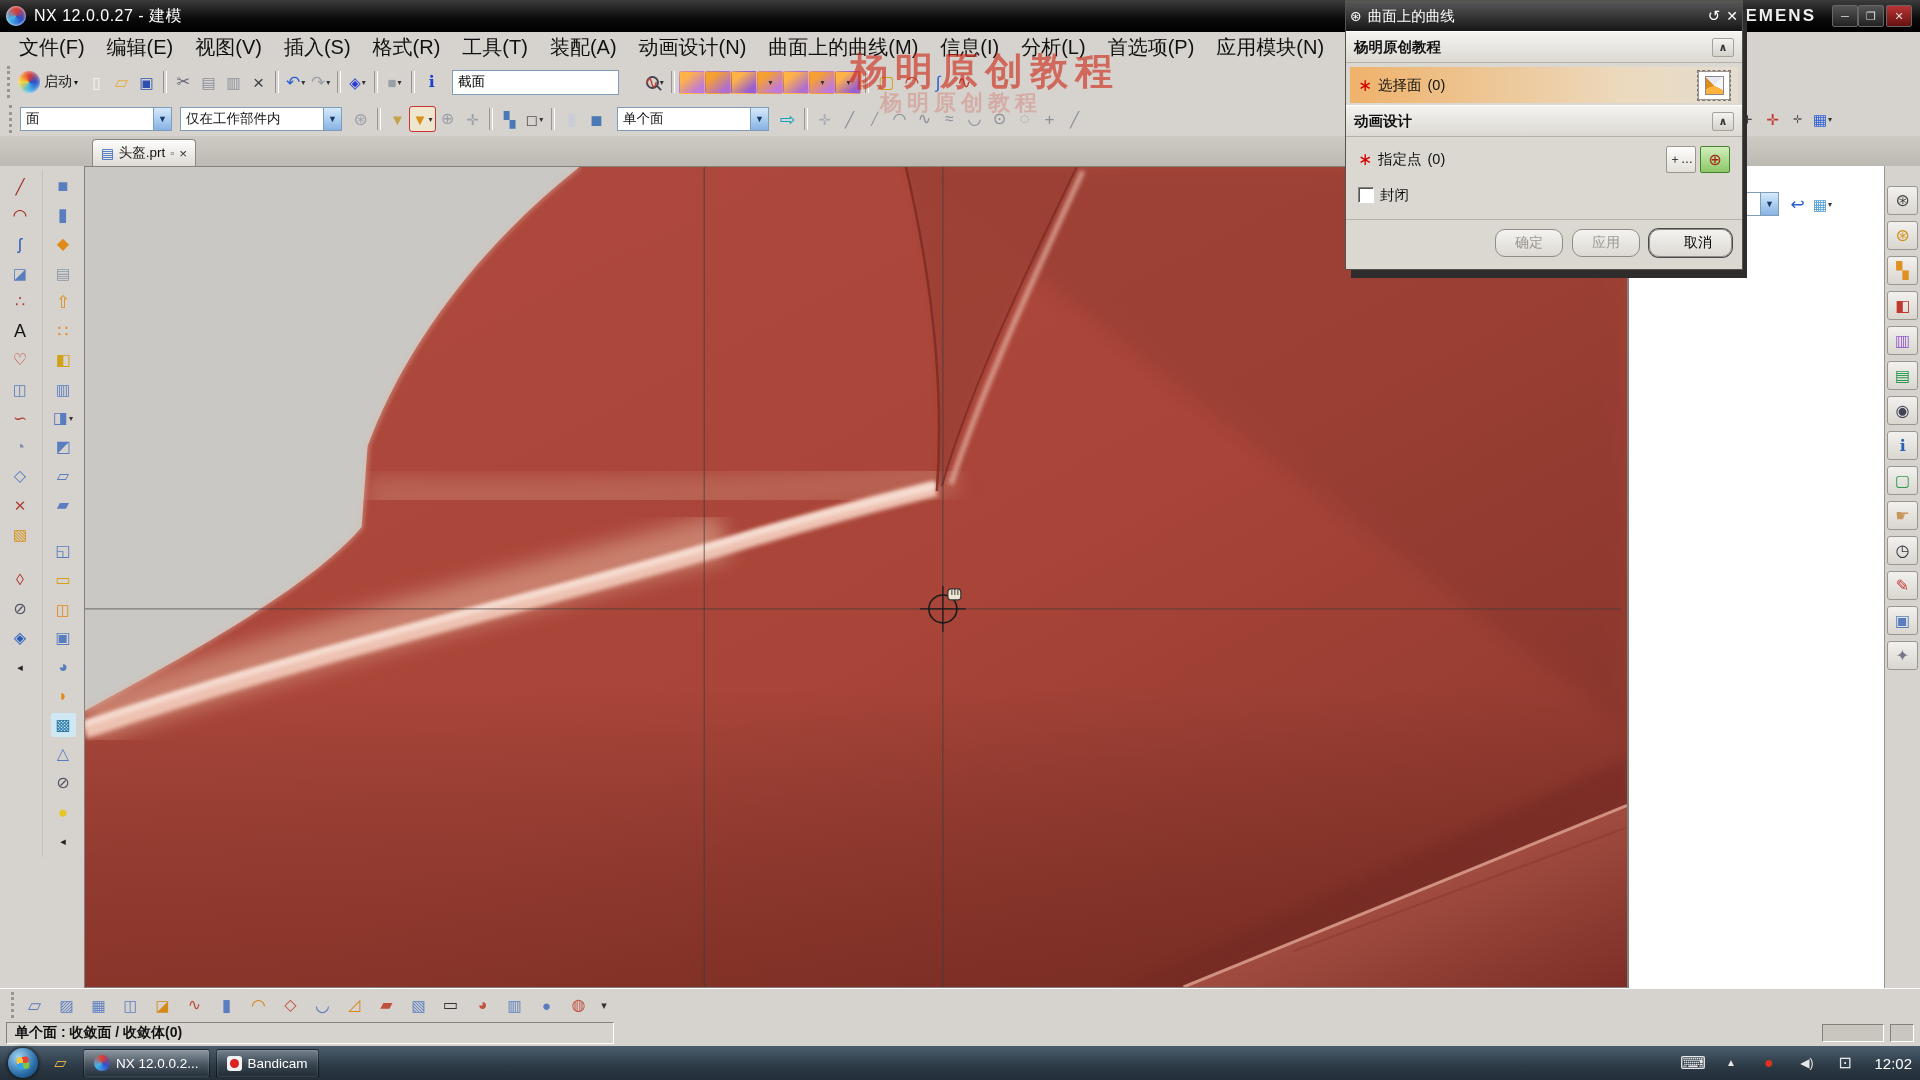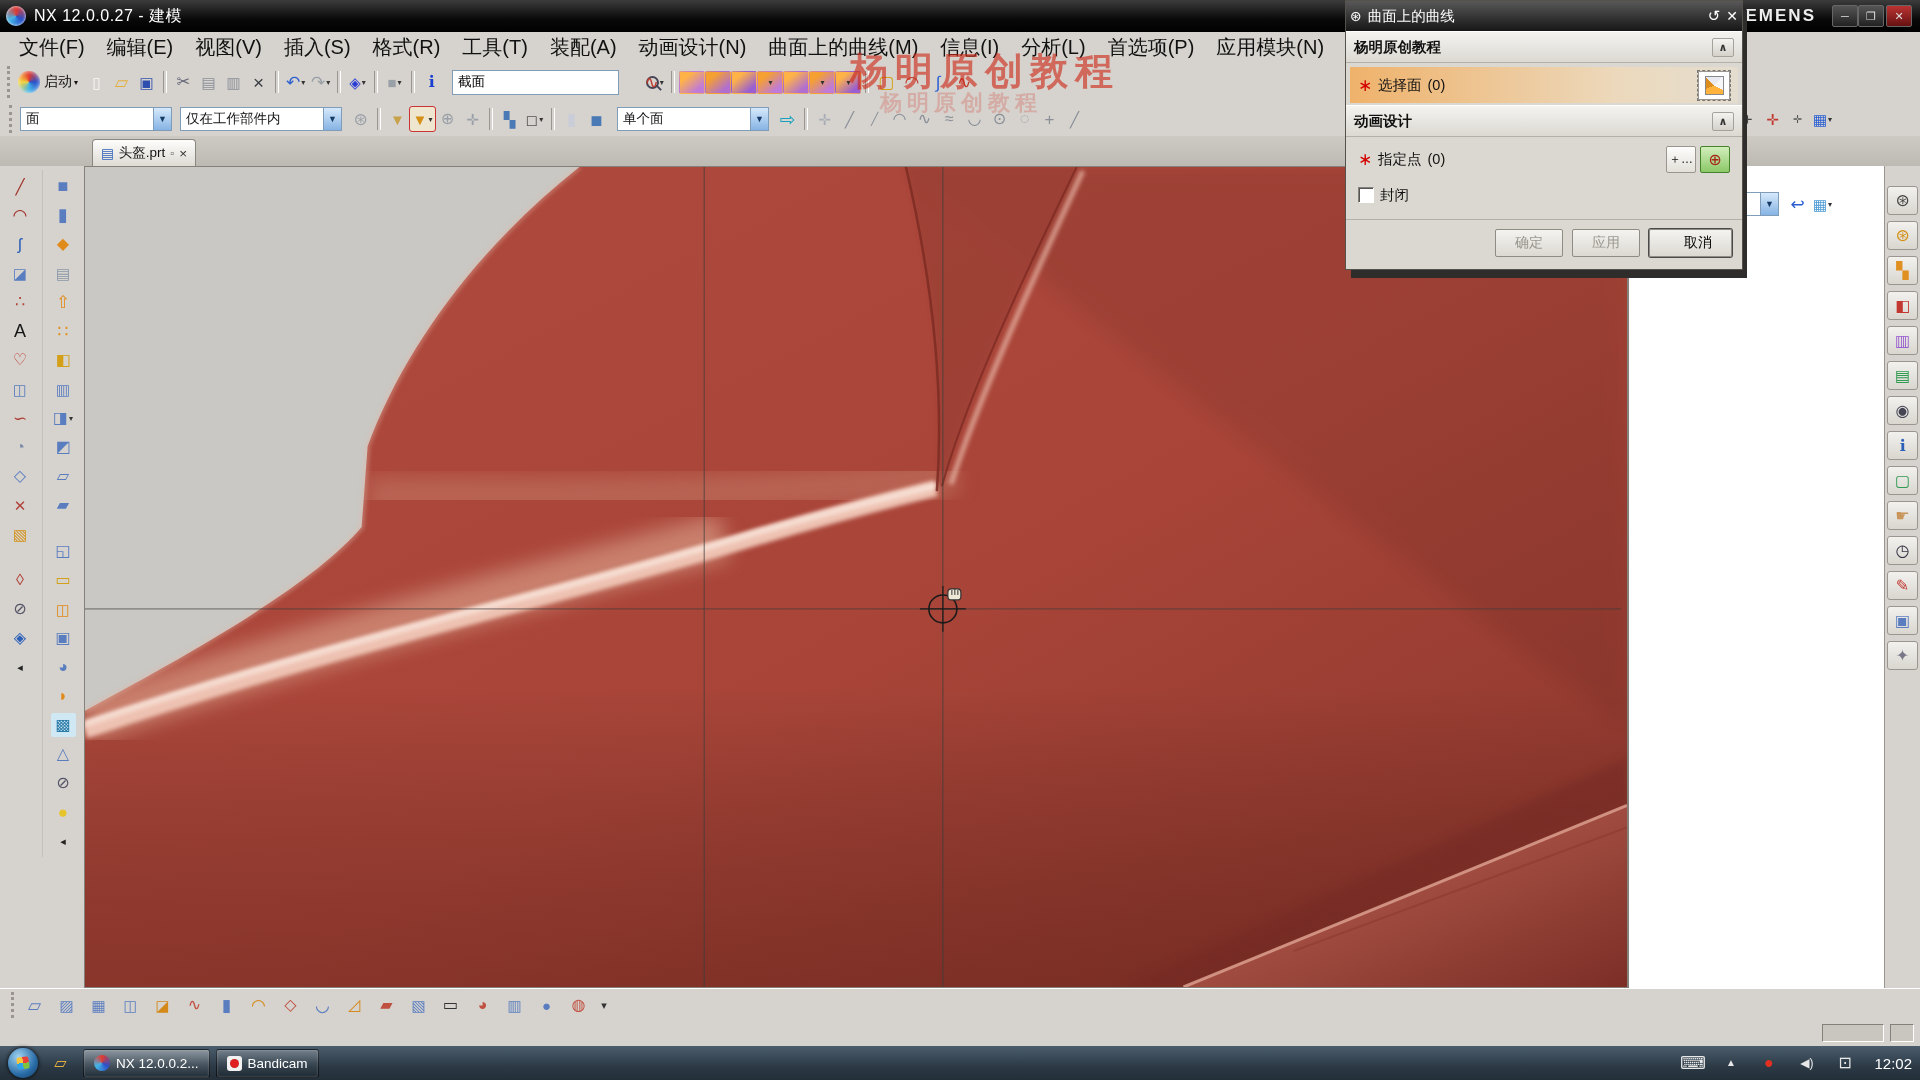--- a/index.html
+++ b/index.html
@@ -78,21 +78,21 @@
   .dlg-sec .chev{margin-left:auto;width:20px;height:17px;display:flex;align-items:center;justify-content:center;font-size:11px;color:#333;background:linear-gradient(#f4f3f0,#d5d2cb);border:1px solid #a5a29b;border-radius:2px;}
   .dlg-row{display:flex;align-items:center;min-height:32px;padding:2px 8px;gap:6px;font-size:14.5px;}
   .dlg-row.sel{background:linear-gradient(90deg,#efb26b,#ecd9bd 70%,#e4ddcf);}
   .ast{color:#d40000;font-size:17px;width:14px;}
   .cbx{width:14px;height:14px;background:#fff;border:1px solid;border-color:#84817b #fff #fff #84817b;box-shadow:inset 1px 1px 0 #555;flex:none;}
   .dlg-btn-ico{margin-left:auto;width:30px;height:27px;display:flex;align-items:center;justify-content:center;background:#fff;border:1px solid #9a968f;outline:1px dashed #777;flex:none;}
   .cube3d{width:17px;height:17px;background:conic-gradient(from 40deg,#f6f6fb 0 22%,#ffb23c 22% 58%,#dd8d1c 58% 76%,#e9e9f2 76%);border:1px solid #888;}
   .pt-btn{width:28px;height:25px;display:flex;align-items:center;justify-content:center;background:linear-gradient(#fdfdfc,#e3e0d9);border:1px solid #9a968f;border-radius:2px;font-size:12px;flex:none;}
   .pt-btn.green{background:linear-gradient(#d2eebb,#8cc868);border-color:#45822c;}
   #dlg-buttons{display:flex;justify-content:flex-end;gap:9px;padding:9px 10px 12px;border-top:1px solid #b4b1aa;margin-top:4px;}
-  .dbutton{width:66px;height:26px;display:flex;align-items:center;justify-content:center;font-size:14px;background:linear-gradient(#f4f3f0,#dcd9d2);border:1px solid #8f8c85;border-radius:2px;color:#9a978f;}
+  .dbutton{width:66px;height:26px;display:flex;align-items:center;justify-content:center;font-size:14px;background:linear-gradient(#f4f3f0,#dcd9d2);border:1px solid #8f8c85;border-radius:10px;color:#9a978f;}
   .dbutton.enabled{color:#000;box-shadow:0 0 0 1px #4a4a4a;padding-left:15px;}
 </style>
 </head>
 <body>
 
 <div id="screen">
 
   <div id="titlebar">
     <div id="nxlogo"></div>
     <div id="title-text">NX 12.0.0.27 - 建模</div>
@@ -708,20 +708,23 @@
         <span class="icon">
           <b style="color: rgb(192, 80, 64); font-size: 16px;">◍</b>
         </span>
         <span class="icon" style="width: 12px;">
           <b style="color: rgb(51, 51, 51); font-size: 11px;">▾</b>
         </span>
       </span>
   </div>
 
   <div id="statusbar">
+    <div class="scell sunken" style="width:590px;background:#d6d3ce;margin-left:6px">
+      <span>单个面 : 收敛面 / 收敛体(0)</span>
+    </div>
     <div class="sunken" style="width:60px;height:16px;margin-left:auto;background:#c9c6bf"></div>
     <div class="sunken" style="width:22px;height:16px;margin:0 6px;background:#c9c6bf"></div>
   </div>
 
   <div id="taskbar">
     <div id="orb">
         <span class="flag"></span>
       </div>
     <span class="icon" style="margin-right:10px">
         <b style="color:#e3af3e;font-size:16px">▱</b>

